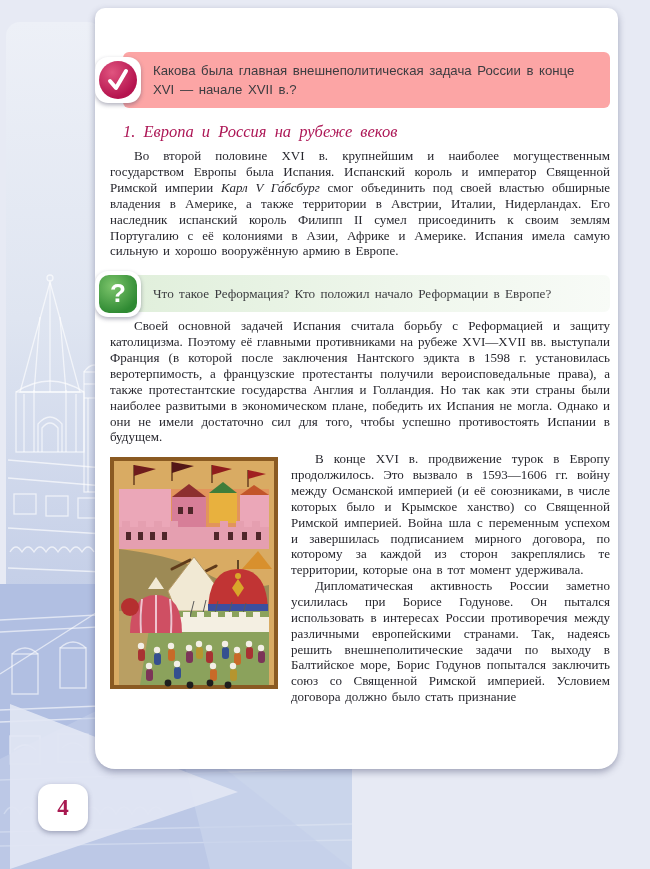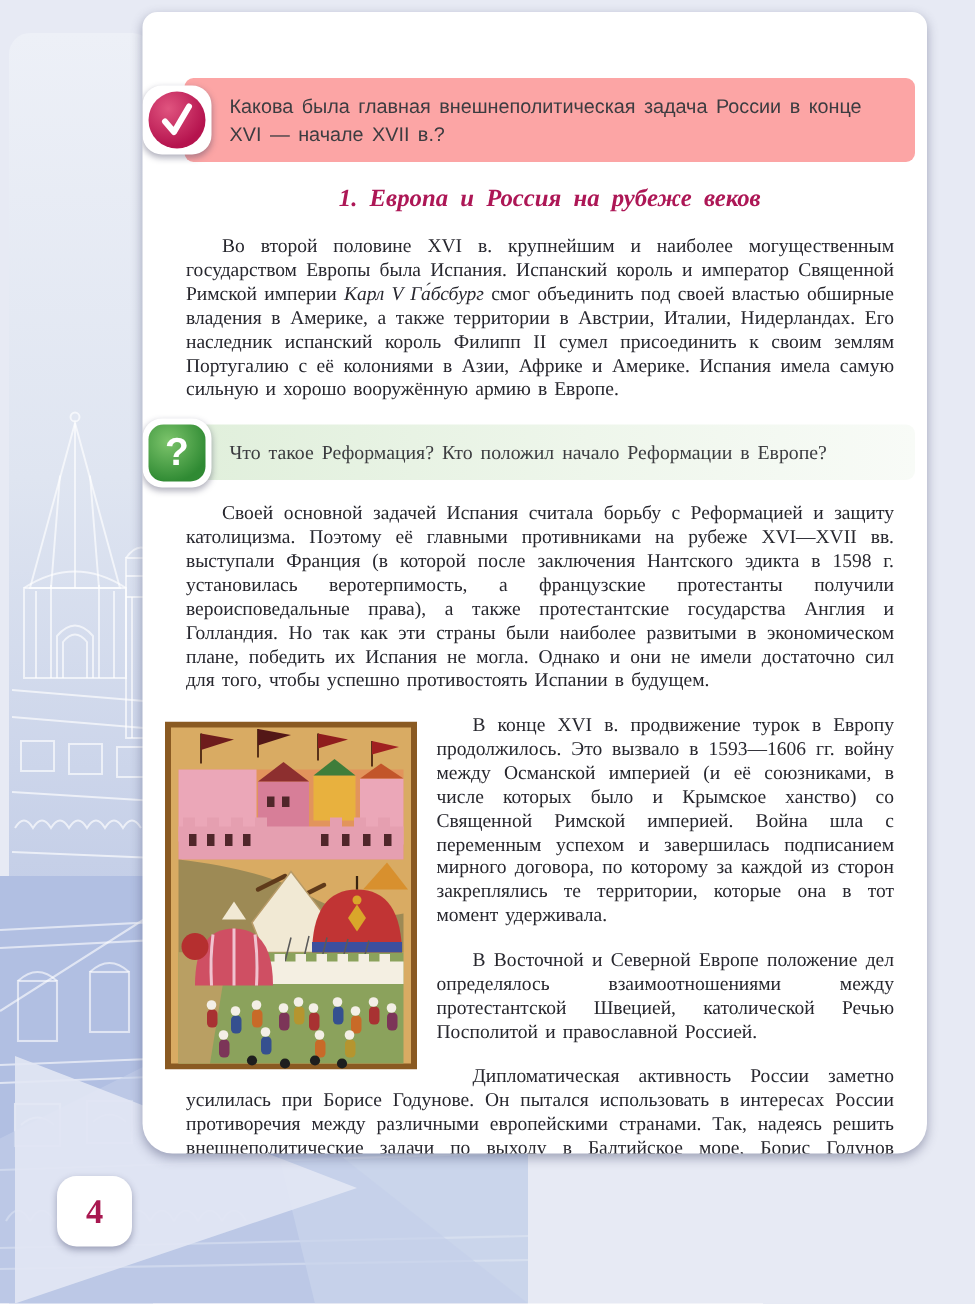--- a/index.html
+++ b/index.html
@@ -60,28 +60,28 @@
   }
   .q-disc{
     width:38px;height:38px;border-radius:10px;
     background:radial-gradient(circle at 35% 30%,#7cc46b,#2f8a33 75%);
     display:flex;align-items:center;justify-content:center;
     color:#fff;font-family:"Liberation Sans",sans-serif;font-weight:bold;font-size:26px;
   }
   
   .section-heading{
     margin:14px 0 6px 13px;color:#ad1756;
-    font-weight:bold;font-style:italic;font-size:16.5px;word-spacing:4px;text-align:center;
+    font-weight:normal;font-style:italic;font-size:16.5px;word-spacing:4px;
   }
   
   .bodytext{
     font-size:13px;line-height:1.22;color:#27272e;text-align:justify;
     word-spacing:1.5px;hyphens:auto;-webkit-hyphens:auto;
   }
-  .bodytext p{margin:14px;text-indent:24px;}
+  .bodytext p{margin:0;text-indent:24px;}
   .flow{margin-top:6px;font-family:Liberation Serif, serif;}
   
   .figure{
     float:left;width:168px;margin:6px 13px 0 0;
   }
   .figure svg{display:block;}
   
   .page-badge{
     position:absolute;left:38px;top:784px;width:50px;height:47px;
     background:#fff;border-radius:13px;box-shadow:0 2px 5px rgba(70,75,110,.45);
@@ -318,21 +318,20 @@
               <circle cx="58" cy="226" r="3.4"></circle>
                 <circle cx="80" cy="228" r="3.4"></circle>
                 <circle cx="100" cy="226" r="3.4"></circle>
                 <circle cx="118" cy="228" r="3.4"></circle>
             </g>
           </g>
         </svg>
 
       </div>
       <p>В конце XVI в. продвижение турок в Европу продолжилось. Это вызвало в 1593—1606 гг. войну между Османской империей (и её союзниками, в числе которых было и Крымское ханство) со Священной Римской империей. Война шла с переменным успехом и завершилась подписанием мирного договора, по которому за каждой из сторон закреплялись те территории, которые она в тот момент удерживала.</p>
-      <p>В Восточной и Северной Европе положение дел определялось взаимоотношениями между протестантской Швецией, католической Речью Посполитой и православной Россией.</p>
       <p>Дипломатическая активность России заметно усилилась при Борисе Годунове. Он пытался использовать в интересах России противоречия между различными европейскими странами. Так, надеясь решить внешнеполитические задачи по выходу в Балтийское море, Борис Годунов попытался заключить союз со Священной Римской империей. Условием договора должно было стать признание</p>
     </div>
 
   </div>
 </div>
 
 <div class="page-badge">
   <span>4</span>
 </div>
 

